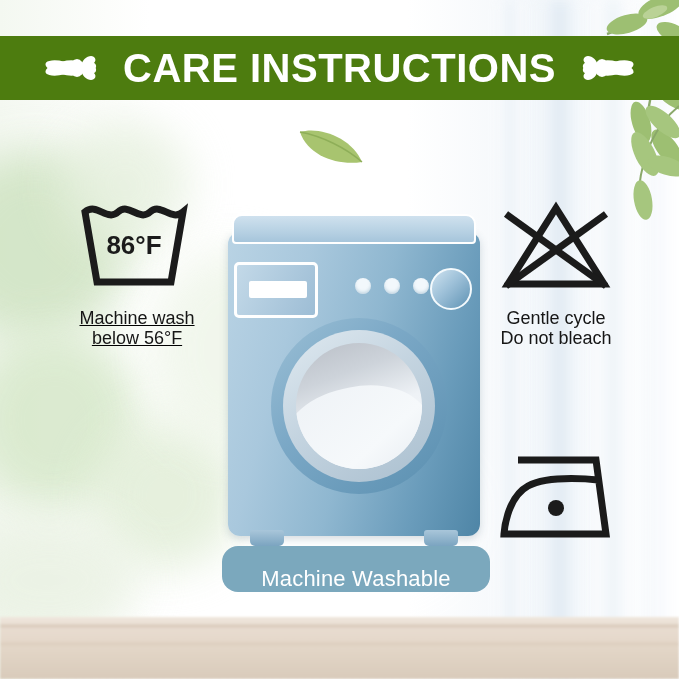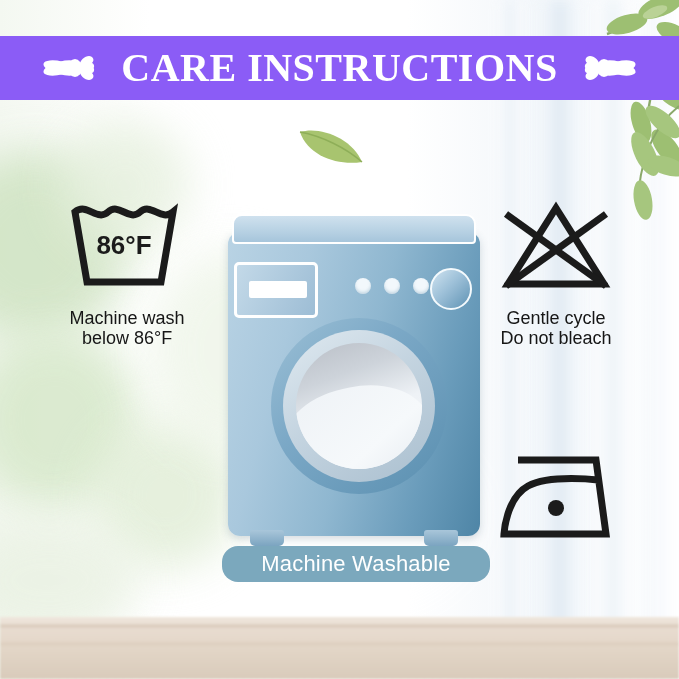--- a/index.html
+++ b/index.html
@@ -15,33 +15,33 @@
      linear-gradient(90deg,#f4f8f1 0%,#ffffff 22%,#ffffff 60%,#f2f6fa 80%,#ffffff 100%);}
   .bokeh{position:absolute;border-radius:50%;filter:blur(22px);}
   .curtain{position:absolute;top:0;bottom:0;filter:blur(6px);}
   .wood{position:absolute;left:0;right:0;bottom:0;height:62px;
      background:linear-gradient(180deg,#efe7dd 0%,#e8dcd0 18%,#e2d5c6 55%,#d9cbbb 100%);
      filter:blur(1.2px);}
   .wood-line{position:absolute;left:0;right:0;height:2px;background:rgba(190,172,152,.55);filter:blur(1px);}
 
   
   .banner{position:absolute;left:0;right:0;top:36px;height:64px;
-     background:#8b5cf6;display:flex;align-items:center;justify-content:center;gap:26px;font-family:Liberation Serif, serif;}
+     background:#4d7c0f;display:flex;align-items:center;justify-content:center;gap:26px;}
   .banner-title{color:#ffffff;font-size:40px;font-weight:bold;letter-spacing:.5px;
      white-space:nowrap;line-height:1;}
   .fleur{width:56px;height:44px;flex:none;}
 
   
   .leaf-float{position:absolute;left:296px;top:122px;width:70px;height:46px;}
   .branch{position:absolute;right:-6px;top:-10px;width:150px;height:180px;}
   .branch2{position:absolute;right:0px;top:96px;width:120px;height:130px;}
 
   
   .cell{position:absolute;width:230px;text-align:center;}
-  .cell-tl{left:12px;top:196px;}
+  .cell-tl{left:22px;top:196px;text-decoration:underline;}
   .cell-tr{left:441px;top:196px;}
   .cell-bl{left:8px;top:446px;}
   .cell-br{left:441px;top:446px;}
   .icon-wrap{height:104px;display:flex;align-items:center;justify-content:center;}
   .cell-label{margin-top:8px;font-size:18px;line-height:1.12;color:#161616;}
 
   
   .machine{position:absolute;left:228px;top:214px;width:252px;height:322px;}
   .mbody{position:absolute;left:0;top:18px;width:252px;height:304px;border-radius:12px;
      background:linear-gradient(105deg,#b9d3e4 0%,#a9c8dd 26%,#8fb7d0 52%,#6a9cbb 78%,#4e85a6 100%);
@@ -65,22 +65,22 @@
   .mdoor-glass{position:absolute;left:13px;top:13px;width:126px;height:126px;border-radius:50%;
      background:linear-gradient(160deg,#b9bec6 0%,#cdd3da 28%,#eef2f6 55%,#f7fafc 100%);
      overflow:hidden;}
   .mdoor-swirl{position:absolute;left:-14px;top:44px;width:150px;height:104px;border-radius:50% 50% 45% 55%;
      background:linear-gradient(150deg,#eef2f6 0%,#f6f9fb 60%,#e4e9ef 100%);transform:rotate(-12deg);}
   .mfoot{position:absolute;bottom:-10px;width:34px;height:16px;border-radius:3px 3px 5px 5px;
      background:linear-gradient(180deg,#a9c6da,#7ba4c0);}
   .mfoot-l{left:22px;} .mfoot-r{right:22px;}
 
   
-  .badge{position:absolute;left:222px;top:546px;width:268px;height:36px;border-radius:16px;
-     background:#7ba8bd;display:flex;align-items:center;justify-content:center;}
+  .badge{position:absolute;left:222px;top:546px;width:268px;height:46px;border-radius:16px;
+     background:#7ba8bd;display:flex;align-items:flex-end;justify-content:center;}
   .badge-text{color:#ffffff;font-size:22px;letter-spacing:.2px;}
 </style>
 </head>
 <body>
 
 <div class="stage">
 
   <div class="bg-base"></div>
 
   <div class="bokeh" style="left:-60px;top:150px;width:190px;height:190px;background:#cfe3c2;opacity:.85;"></div>
@@ -164,21 +164,21 @@
   <div class="cell cell-tl">
     <div class="icon-wrap">
       <svg width="124" height="100" viewBox="0 0 124 100">
         <path d="M10 14 C22 4 32 24 43 14 C54 4 64 24 75 14 C86 4 96 24 108 14
                  L96 84 L22 84 Z" fill="none" stroke="#1b1b1b" stroke-width="7" stroke-linejoin="miter"></path>
         <text x="59" y="56" text-anchor="middle" font-family="Liberation Sans, sans-serif" font-size="26" font-weight="bold" fill="#1b1b1b">86°F</text>
       </svg>
     </div>
     <div class="cell-label">
       <div>Machine wash</div>
-      <div>below 86°F</div>
+      <div>below 56°F</div>
     </div>
   </div>
 
   <div class="cell cell-tr">
     <div class="icon-wrap">
       <svg width="120" height="100" viewBox="0 0 120 100">
         <path d="M60 10 L108 86 L12 86 Z" fill="none" stroke="#1b1b1b" stroke-width="7" stroke-linejoin="miter"></path>
         <line x1="10" y1="16" x2="110" y2="88" stroke="#1b1b1b" stroke-width="7"></line>
         <line x1="110" y1="16" x2="10" y2="88" stroke="#1b1b1b" stroke-width="7"></line>
       </svg>

